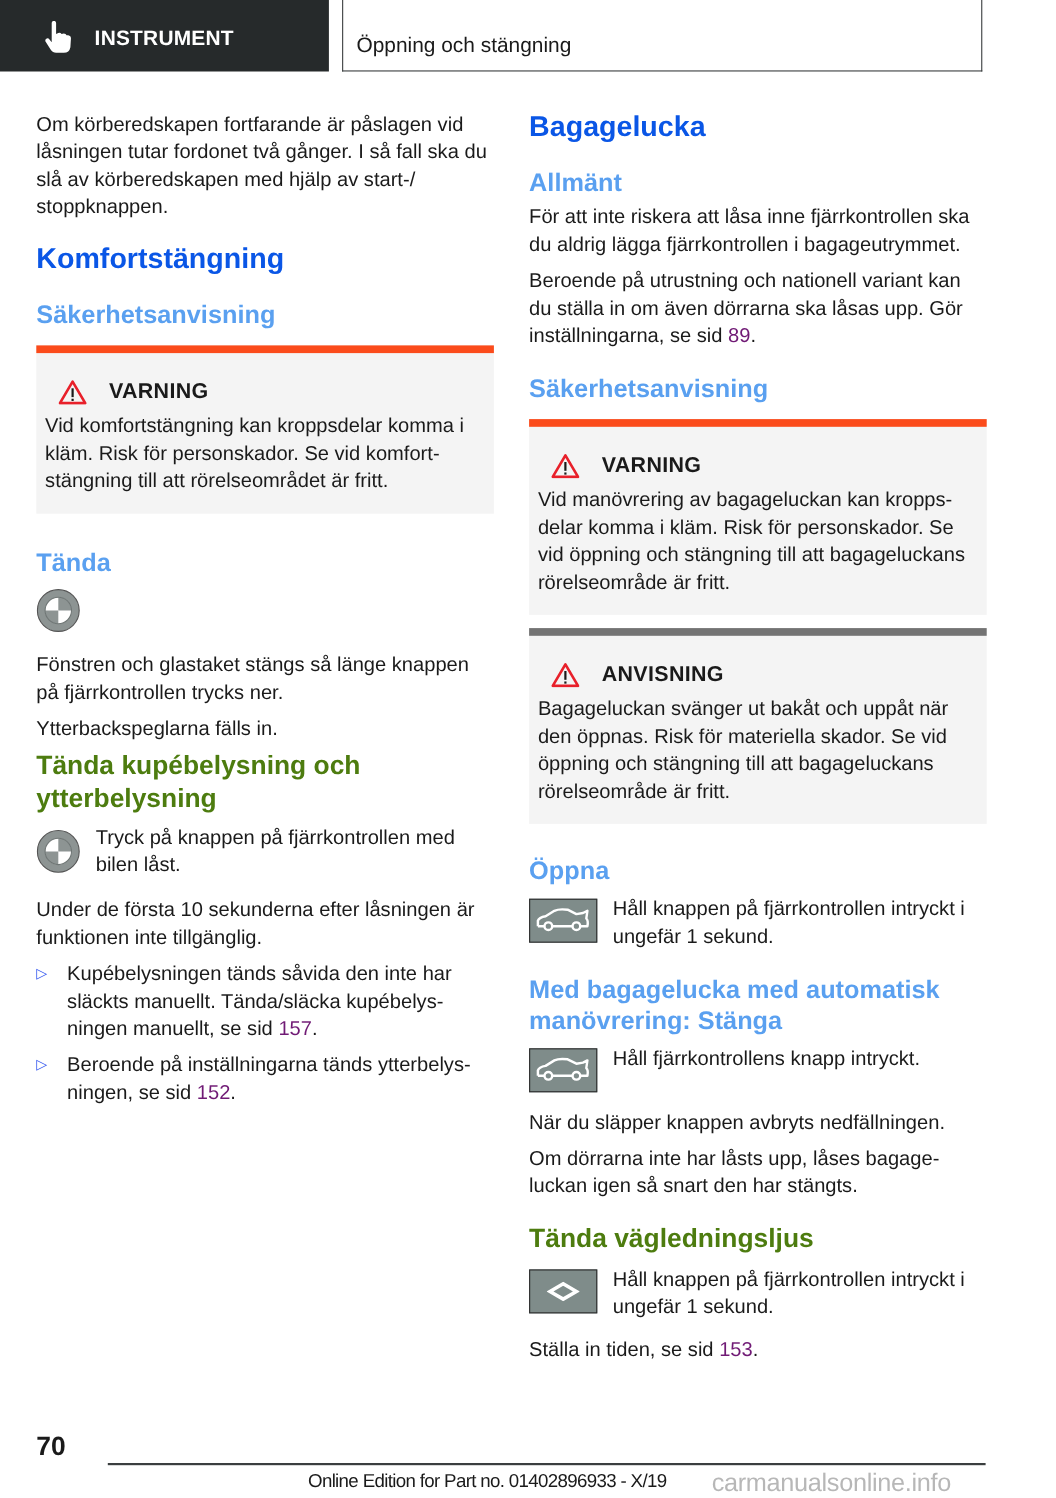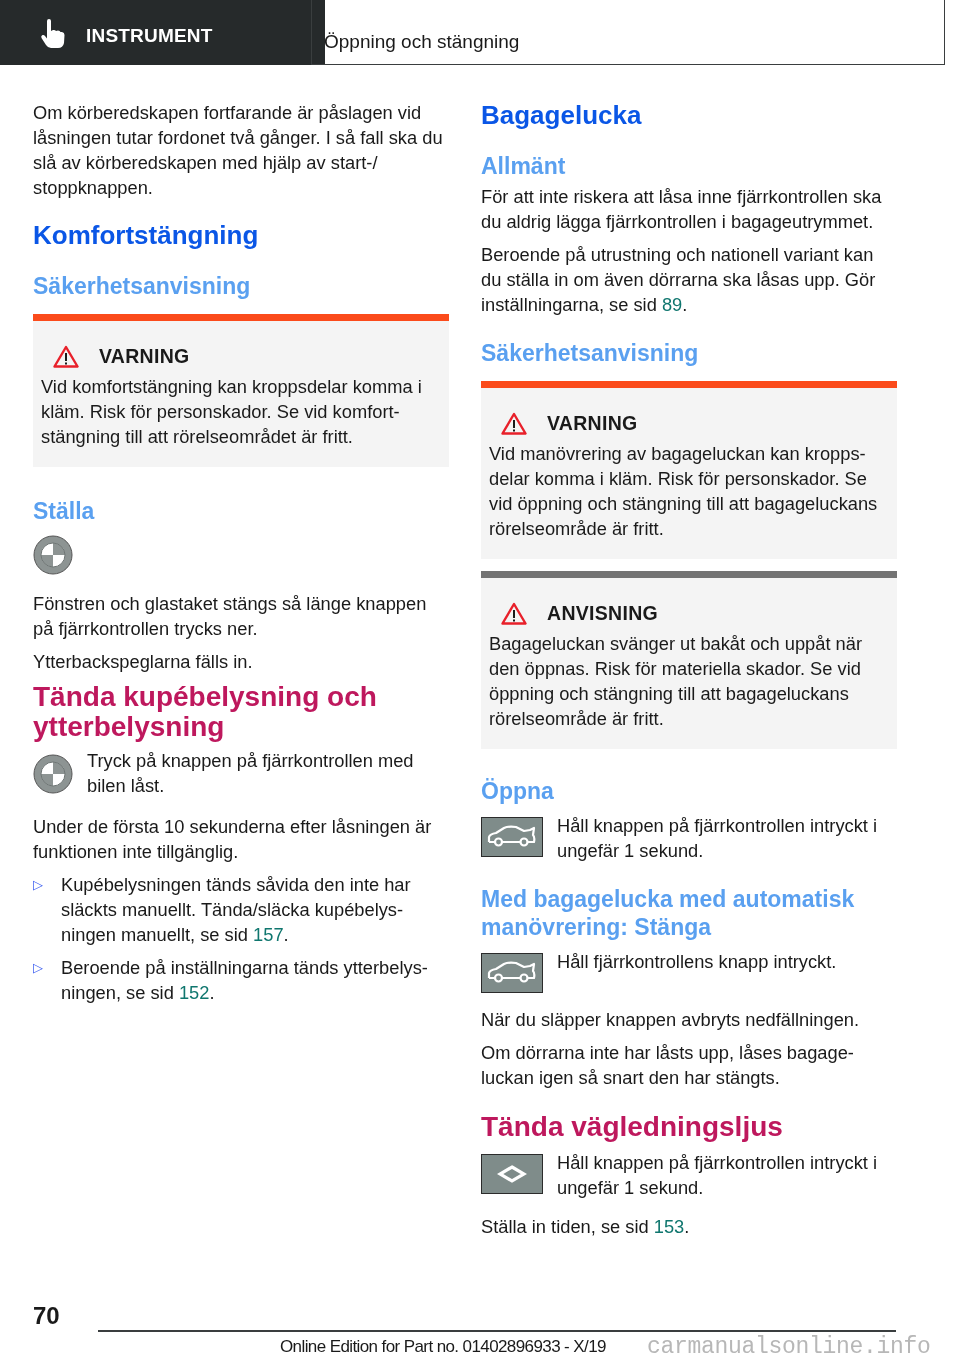--- a/index.html
+++ b/index.html
@@ -1,41 +1,41 @@
 <!DOCTYPE html>
 <html><head>
   <meta charset="utf-8">
   <style>
     * { box-sizing: border-box; margin: 0; padding: 0; }
     html, body { width: 960px; height: 1362px; background: #ffffff; overflow: hidden; }
     body { position: relative; font-family: "Liberation Sans", sans-serif; color: #1a1a1a; }
 
     .hdr-chapter {
-      position: absolute; left: 0; top: 0; width: 325px; height: 65px;
+      position: absolute; left: 0; top: 0; width: 299px; height: 65px;
       background: #262a2b; color: #ffffff; display: flex; align-items: center;
       padding-left: 40px;
     }
     .hdr-chapter .hand { width: 26px; height: 30px; margin-right: 20px; margin-top: 2px; }
     .hdr-chapter .label { font-weight: bold; font-size: 19px; letter-spacing: 0.2px; margin-top: 6px; }
     .hdr-section {
-      position: absolute; left: 311px; top: 0; width: 634px; height: 65px;
+      position: absolute; left: 311px; top: 0; width: 582px; height: 65px;
       border: 1.5px solid #3a3e3f; border-top: none; display: flex; align-items: flex-end;
       padding: 0 0 11px 12px; font-size: 19px; color: #1a1a1a;
     }
 
     .col { position: absolute; top: 100px; width: 416px; }
     .col.left { left: 33px; }
     .col.right { left: 481px; }
 
     p.body { font-size: 18.3px; line-height: 25px; margin-bottom: 8px; color: #1a1a1a; }
-    .link { color: #0f766e; text-align: center; }
+    .link { color: #701a75; text-align: center; }
 
     h1.h-main { font-size: 26px; font-weight: bold; color: #0a56e6; line-height: 30px; }
     h2.h-sub { font-size: 23px; font-weight: bold; color: #5aa0f0; line-height: 28px; }
-    h2.h-sub.blue { color: #be185d; font-size: 28px; line-height: 30px; }
+    h2.h-sub.blue { color: #4d7c0f; font-size: 24px; line-height: 30px; }
 
     .notice { background: #f4f4f4; padding: 24px 14px 18px 8px; }
     .notice.warn { border-top: 7px solid #fb4b1b; }
     .notice.info { border-top: 7px solid #737373; }
     .notice .nhead { display: flex; align-items: center; margin-bottom: 6px; margin-left: 0px; }
     .notice .nhead svg { width: 26px; height: 23px; margin-left: 12px; margin-right: 20px; }
     .notice .nhead span { font-weight: bold; font-size: 19.5px; letter-spacing: 0.3px; text-align: right; }
     .notice p { font-size: 18.3px; line-height: 25px; padding-left: 0px; }
 
     .iconrow { display: flex; align-items: flex-start; margin-bottom: 14px; }
@@ -45,21 +45,21 @@
     .bmw { width: 40px; height: 40px; margin-top: 6px; }
     .keybox { width: 62px; height: 40px; background: #7f8c8a; border: 1.5px solid #2b2b2b; display: flex; align-items: center; justify-content: center; margin-top: 4px; }
 
     ul.tri { list-style: none; margin-bottom: 8px; }
     ul.tri li { display: flex; font-size: 18.3px; line-height: 25px; margin-bottom: 8px; }
     ul.tri li .bul { color: #3a5cf0; width: 28px; flex: 0 0 28px; font-size: 13px; line-height: 25px; }
 
     .footer-num { position: absolute; left: 33px; top: 1302px; font-weight: bold; font-size: 24px; }
     .footer-rule { position: absolute; left: 98px; top: 1330px; width: 798px; height: 1.5px; background: #3a3e3f; }
     .footer-edition { position: absolute; left: 280px; top: 1337px; font-size: 17px; color: #1a1a1a; letter-spacing: -0.6px; }
-    .footer-wm { position: absolute; left: 647px; top: 1334px; font-size: 23px; color: #b7b7b7; letter-spacing: -0.3px; font-family: Liberation Mono, monospace; }
+    .footer-wm { position: absolute; left: 647px; top: 1334px; font-size: 23px; color: #b7b7b7; letter-spacing: -0.3px; }
   </style>
 </head>
 <body>
 
 <div class="hdr-chapter">
   <svg class="hand" viewBox="0 0 26 30">
     <path d="M7 2 Q7 0 9 0 Q11 0 11 2 L11 12 L13 11 Q15 10.5 16 12 L18 11.5 Q20 11.5 20.5 13 L22 13 Q24.5 13.5 24.5 16 L24 24 Q23 29 18 29 L11 29 Q8 29 6 26 L1.5 19 Q0.5 17 2.5 16 Q4 15.5 5 17 L7 19.5 Z" fill="#ffffff"></path>
   </svg>
   <span class="label">INSTRUMENT</span>
 </div>
@@ -78,21 +78,21 @@
       <svg viewBox="0 0 26 23">
         <path d="M13 2 L24.5 21.5 L1.5 21.5 Z" fill="none" stroke="#e8202a" stroke-width="2.4" stroke-linejoin="round"></path>
         <rect x="12" y="8" width="2" height="8" fill="#1a1a1a"></rect>
         <rect x="12" y="17.5" width="2" height="2" fill="#1a1a1a"></rect>
       </svg>
       <span>VARNING</span>
     </div>
     <p>Vid komfortstängning kan kroppsdelar komma i kläm. Risk för personskador. Se vid komfort­stängning till att rörelseområdet är fritt.</p>
   </div>
 
-  <h2 class="h-sub" style="margin-bottom:4px;">Ställa</h2>
+  <h2 class="h-sub" style="margin-bottom:4px;">Tända</h2>
   <div class="iconrow" style="margin-bottom:16px;">
     <svg class="ico bmw" viewBox="0 0 40 40">
       <circle cx="20" cy="20" r="19" fill="#8d9493" stroke="#555" stroke-width="1"></circle>
       <circle cx="20" cy="20" r="12" fill="#ffffff"></circle>
       <path d="M20 8 A12 12 0 0 1 32 20 L20 20 Z" fill="#8d9493"></path>
       <path d="M20 32 A12 12 0 0 1 8 20 L20 20 Z" fill="#8d9493"></path>
       <circle cx="20" cy="20" r="12" fill="none" stroke="#6f7675" stroke-width="1"></circle>
     </svg>
   </div>
 

